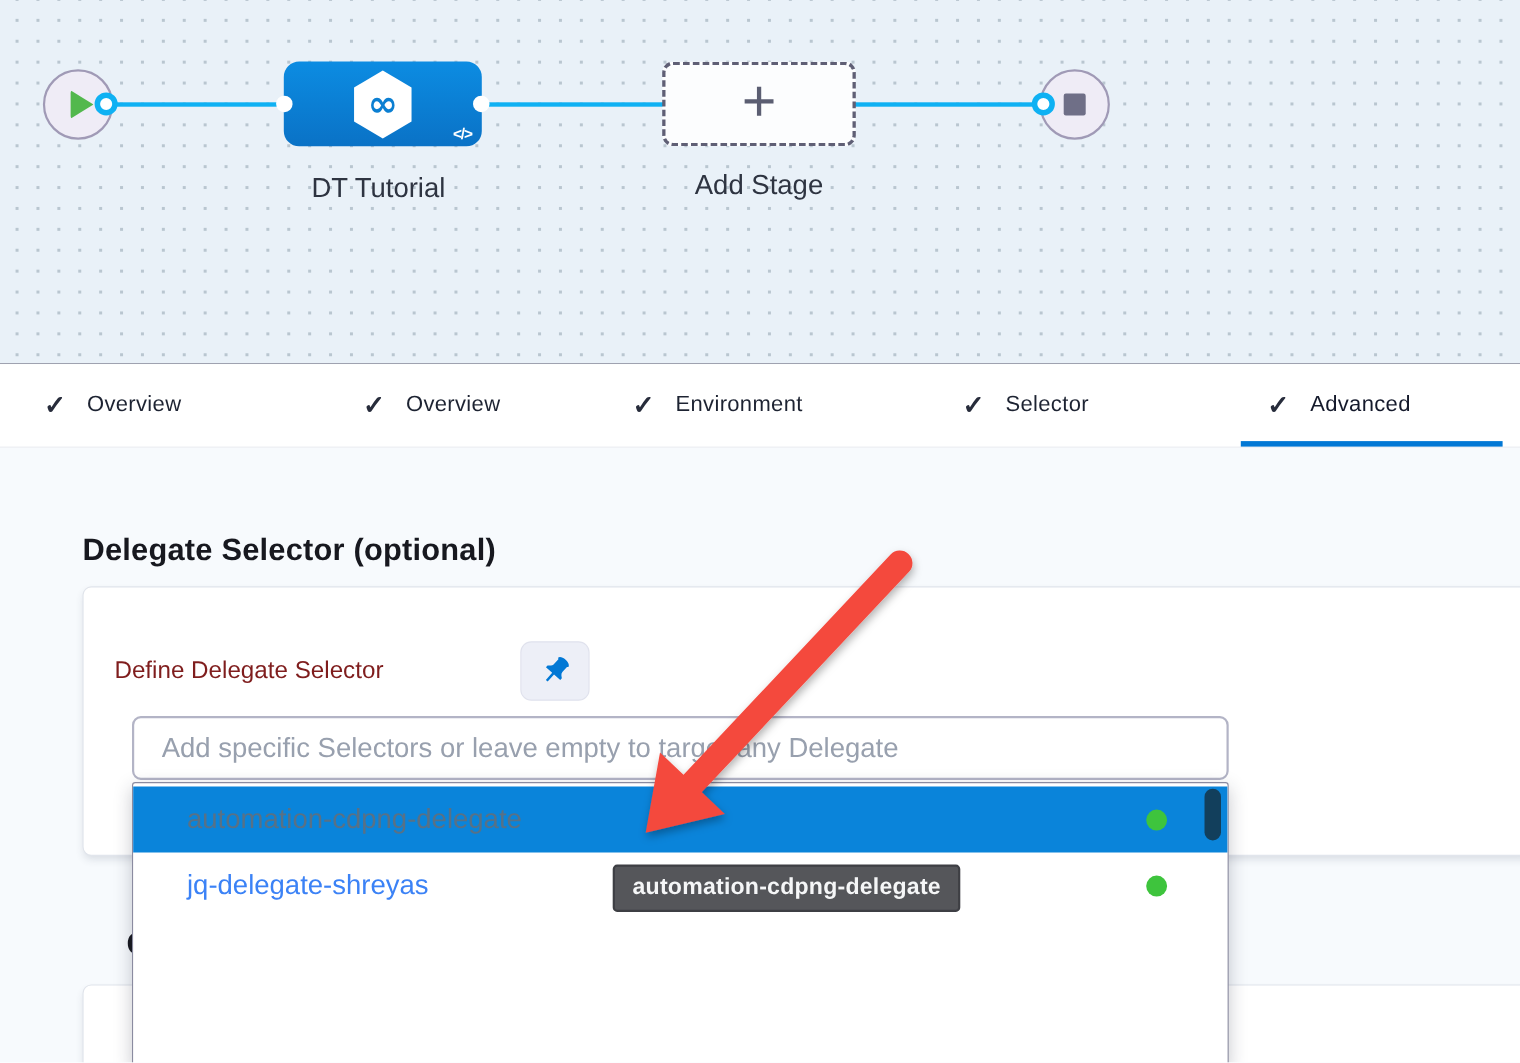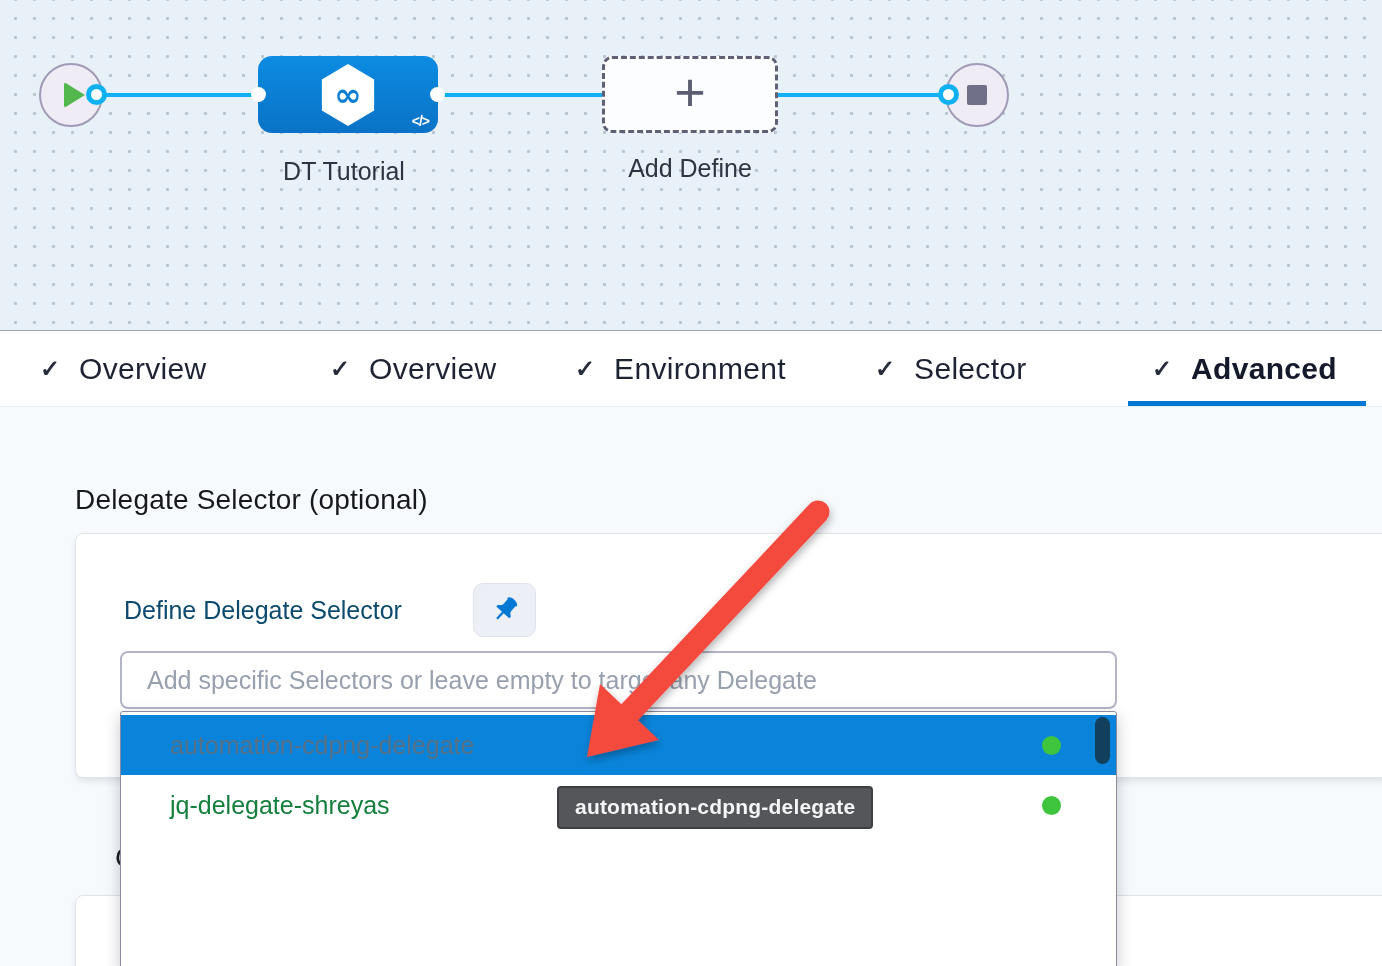--- a/index.html
+++ b/index.html
@@ -65,42 +65,42 @@
   
   .tabbar {
     position:absolute; left:0; top:331px; width:1382px; height:76px;
     background:#ffffff; border-bottom:1px solid #e8ecf1;
   }
   .tab {
     position:absolute; top:0; height:100%; display:flex; align-items:center;
     gap:19px; cursor:pointer;
   }
   .chk { font-size:24px; color:#272c3b; font-weight:600; }
-  .tlabel { font-size:30px; color:#1d2332; letter-spacing:0.3px; }
-  .tab.active .tlabel { font-weight:700; color:#14192b; }
+  .tlabel { font-size:20px; color:#1d2332; letter-spacing:0.3px; }
+  .tab.active .tlabel { font-weight:400; color:#14192b; }
   .tab-underline {
     position:absolute; left:1128px; bottom:0; width:238px; height:5px;
     background:#0278d5; z-index:2;
   }
   
   .content-bg { position:absolute; left:0; top:408px; width:1382px; height:558px; background:#f7fafd; }
   .sec-title {
-    position:absolute; font-size:28px; font-weight:400; color:#17181f; z-index:1;
+    position:absolute; font-size:28px; font-weight:700; color:#17181f; z-index:1;
     letter-spacing:0.2px;
   }
   .t1 { left:75px; top:484px; }
   .t2 { left:75px; top:842px;margin-left:40px; }
   .card {
     position:absolute; background:#ffffff; border:1px solid #e0e4eb; border-radius:8px;
     box-shadow: 0 4px 8px -2px rgba(50,60,90,0.16);
   }
   .card1 { left:75px; top:533px; width:1320px; height:245px; z-index:1; }
   .card2 { left:75px; top:895px; width:1320px; height:90px; z-index:2; }
   .define-label {
-    position:absolute; left:124px; top:596px; font-size:25px; color:#0c4a6e; z-index:5;
+    position:absolute; left:104px; top:596px; font-size:22px; color:#7f1d1d; z-index:5;
   }
   .pin-btn {
     position:absolute; left:473px; top:583px; width:63px; height:54px;
     background:#edeff7; border:1px solid #e0e2ed; border-radius:10px; z-index:5;
     display:flex; align-items:center; justify-content:center; cursor:pointer;
   }
   .selector-input {
     position:absolute; left:120px; top:651px; width:997px; height:58px; z-index:5;
     border:2px solid #b3b4c6; border-radius:8px; background:#ffffff;
     font-family:"Liberation Sans", sans-serif; font-size:25px; color:#3c4250;
@@ -108,21 +108,21 @@
   }
   .selector-input::placeholder { color:#98a0ae; opacity:1; }
   
   .dropdown {
     position:absolute; left:120px; top:711px; width:997px; height:258px; z-index:20;
     background:#ffffff; border:1px solid #8a8ba0; border-radius:3px;
     box-shadow:0 6px 16px rgba(35,40,60,0.25); padding-top:3px; overflow:hidden;
   }
   .dd-item {
     position:relative; height:60px; display:flex; align-items:center;
-    padding-left:49px; font-size:25px; color:#15803d; cursor:pointer;
+    padding-left:49px; font-size:25px; color:#3b82f6; cursor:pointer;
   }
   .dd-item.selected { background:#0a84da; color:#587186; }
   .dd-dot {
     position:absolute; left:921px; top:50%; margin-top:-9.5px;
     width:19px; height:19px; border-radius:50%; background:#3ec43d;
   }
   .dd-thumb {
     position:absolute; right:6px; top:5px; width:15px; height:47px;
     background:#123f5c; border-radius:8px;
   }
@@ -157,21 +157,21 @@
         <polygon points="31,1 58,17 58,49 31,65 4,49 4,17" fill="#ffffff"></polygon>
         <text x="31" y="44" text-anchor="middle" font-size="34" fill="#0b7fd2">∞</text>
       </svg>
       <span class="code-glyph">&lt;/&gt;</span>
     </div>
     <div class="node-label stage-label">DT Tutorial</div>
 
     <div class="add-stage">
       <span class="plus">+</span>
     </div>
-    <div class="node-label addstage-label">Add Define</div>
+    <div class="node-label addstage-label">Add Stage</div>
 
     <div class="ring-port p2"></div>
     <div class="node-circle endn">
       <div class="stop-square"></div>
     </div>
   </div>
 
   <div class="tabbar">
     <div class="tab" style="left:40px">
       <span class="chk">✓</span>

